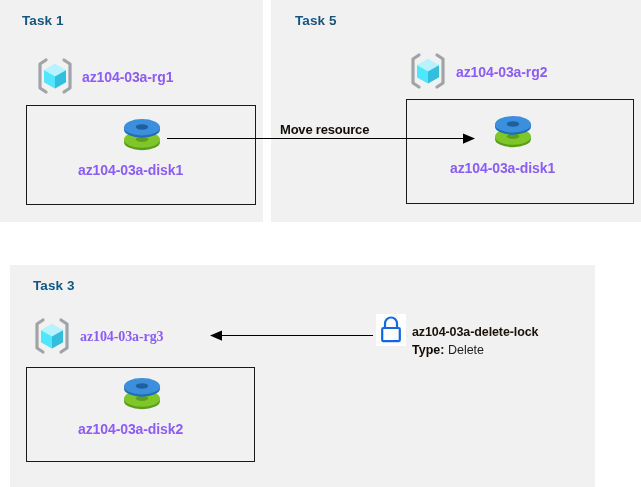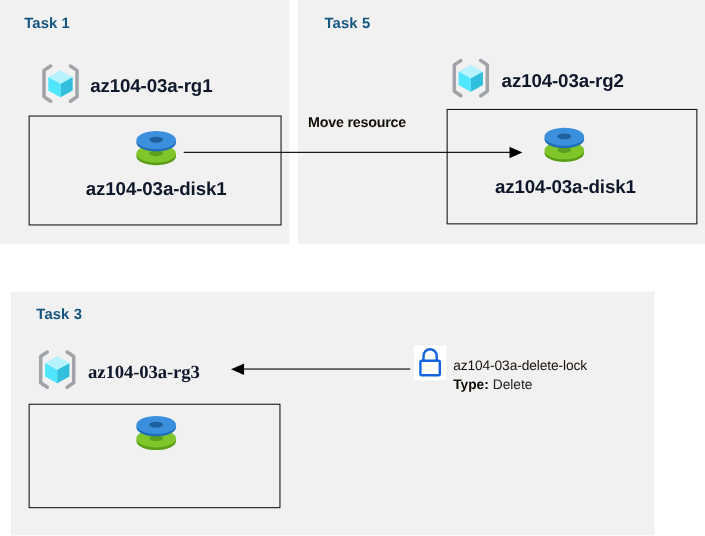--- a/index.html
+++ b/index.html
@@ -31,38 +31,38 @@
     white-space: nowrap;
   }
   .inner-box {
     position: absolute;
     border: 1px solid #1a1a1a;
     background: transparent;
     box-sizing: border-box;
   }
   .node-label {
     position: absolute;
-    font-size: 17px;
-    font-weight: bold;
-    color: #0f172a;
+    font-size: 14px;
+    font-weight: bold;
+    color: #8b5cf6;
     white-space: nowrap;
     letter-spacing: -0.1px;
   }
   .edge-label {
     position: absolute;
     font-size: 13px;
     font-weight: bold;
     color: #120d05;
     white-space: nowrap;
     letter-spacing: -0.2px;
   }
   .lock-label {
     position: absolute;
     font-size: 12.5px;
-    font-weight: normal;
+    font-weight: bold;
     color: #1a1208;
     white-space: nowrap;
     letter-spacing: -0.1px;
   }
   .lock-sub {
     position: absolute;
     font-size: 12.5px;
     color: #222222;
     white-space: nowrap;
   }
@@ -146,21 +146,21 @@
     </svg>
   </div>
   <div class="node-label" style="left:450px; top:160px;">az104-03a-disk1</div>
 
   <div class="arrow-line" style="left:167px; top:138px; width:300px;"></div>
   <div class="icon" style="left:463px; top:132px; width:14px; height:13px;">
     <svg width="14" height="13" viewBox="0 0 14 13">
       <polygon points="0,1.4 12,6.6 0,11.8" fill="#000000"></polygon>
     </svg>
   </div>
-  <div class="edge-label" style="left:280px; top:103px;text-align:right;">Move resource</div>
+  <div class="edge-label" style="left:280px; top:122px;text-align:right;">Move resource</div>
 
   <div class="panel" style="left:10px; top:265px; width:585px; height:222px;"></div>
 
   <div class="panel-title" style="left:33px; top:278px;">Task 3</div>
 
   <div class="icon" style="left:32px; top:317px; width:40px; height:38px;">
     <svg width="40" height="38" viewBox="0 0 40 38">
       <path d="M11 3 L5 7 L5 31 L11 35" fill="none" stroke="#a0a4a8" stroke-width="3.2" stroke-linecap="round" stroke-linejoin="round"></path>
       <path d="M29 3 L35 7 L35 31 L29 35" fill="none" stroke="#a0a4a8" stroke-width="3.2" stroke-linecap="round" stroke-linejoin="round"></path>
       <polygon points="20,7 31,13.2 31,25.2 20,31.4 9,25.2 9,13.2" fill="#9cecfb"></polygon>
@@ -176,20 +176,21 @@
   <div class="icon" style="left:120px; top:375px; width:44px; height:40px;">
     <svg width="44" height="40" viewBox="0 0 44 40">
       <ellipse cx="22" cy="26" rx="18" ry="8.2" fill="#5a9e18"></ellipse>
       <ellipse cx="22" cy="23.6" rx="18" ry="8.2" fill="#7ec62a"></ellipse>
       <ellipse cx="22" cy="23.3" rx="6.2" ry="2.7" fill="#5d9f1c"></ellipse>
       <ellipse cx="22" cy="13.5" rx="18" ry="8.2" fill="#1f6fb8"></ellipse>
       <ellipse cx="22" cy="11.3" rx="18" ry="8.2" fill="#3b8fdc"></ellipse>
       <ellipse cx="22" cy="11" rx="6.2" ry="2.7" fill="#1e5f9e"></ellipse>
     </svg>
   </div>
+  <div class="node-label" style="left:78px; top:421px;">az104-03a-disk2</div>
 
   <div class="arrow-line" style="left:218px; top:335px; width:155px;"></div>
   <div class="icon" style="left:208px; top:329px; width:14px; height:13px;">
     <svg width="14" height="13" viewBox="0 0 14 13">
       <polygon points="14,1.4 2,6.6 14,11.8" fill="#000000"></polygon>
     </svg>
   </div>
 
   <div class="icon" style="left:376px; top:314px; width:30px; height:32px;">
     <svg width="30" height="32" viewBox="0 0 30 32">

